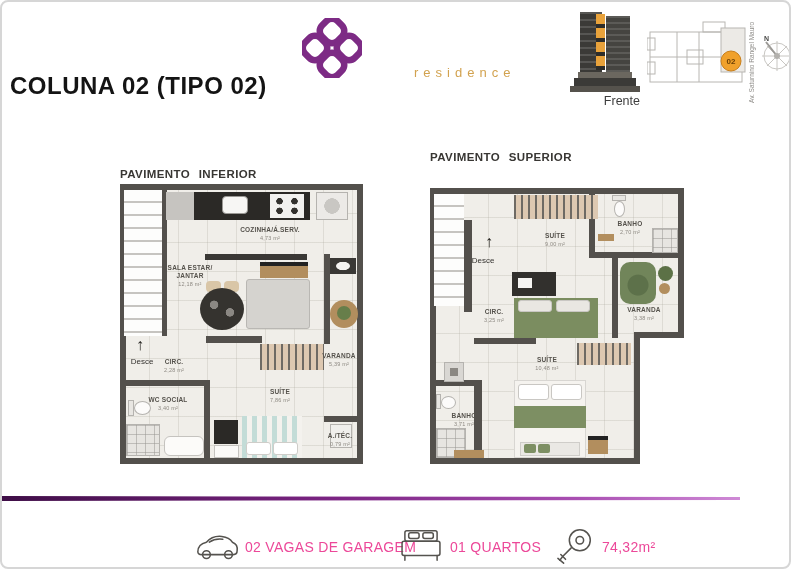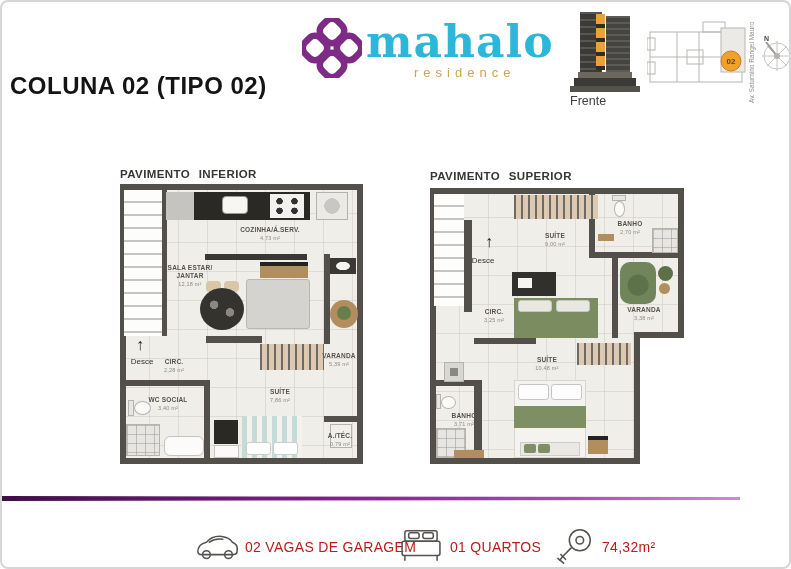--- a/index.html
+++ b/index.html
@@ -16,21 +16,21 @@
            color:#d2a24f;}
   .col-title{position:absolute;left:8px;top:70px;font-size:24px;font-weight:bold;
              letter-spacing:.5px;color:#141414;}
   .col-sub{position:absolute;left:9px;top:101px;font-size:14px;color:#3a3a3a;}
   .badge{position:absolute;left:5px;top:121px;background:#611a69;color:#fff;
          font-size:21px;font-weight:bold;padding:3px 16px 5px 10px;}
 
   
   .building{position:absolute;left:568px;top:10px;width:70px;height:80px;}
   .b-part{position:absolute;}
-  .frente{position:absolute;left:568px;top:92px;width:70px;text-align:left;
+  .frente{position:absolute;left:568px;top:92px;width:70px;text-align:right;
           font-size:12.5px;color:#3d3d3d;}
   .keyplan{position:absolute;left:645px;top:12px;}
   .street{position:absolute;left:746px;top:14px;height:92px;font-size:6.5px;color:#8f8d89;
           writing-mode:vertical-rl;transform:rotate(180deg);text-align:center;}
   .compass{position:absolute;left:757px;top:30px;}
 
   
   .plan-title{position:absolute;font-size:11.5px;font-weight:bold;color:#383633;
               letter-spacing:.4px;word-spacing:5px;}
   .plan{position:absolute;background:#f0eee9;
@@ -47,39 +47,38 @@
   .rl{position:absolute;text-align:center;color:#55524c;font-weight:bold;
       font-size:6.5px;line-height:1.2;letter-spacing:.2px;}
   .rl .ar{font-weight:normal;font-size:5.5px;color:#8d8982;margin-top:1px;}
   .stair-arrow{position:absolute;font-size:16px;font-weight:bold;color:#262421;line-height:1;}
   .stair-label{position:absolute;text-align:center;font-size:8px;color:#33312e;}
 
   
   .divider{position:absolute;left:0;top:494px;width:738px;height:5px;
            background:linear-gradient(90deg,#3f0e47,#7b2483 45%,#a94fb2 78%,#cf8ad6 100%);
            clip-path:polygon(0 0,100% 22%,100% 78%,0 100%);}
-  .foot-label{position:absolute;font-size:14px;color:#b91c1c;letter-spacing:.3px;}
+  .foot-label{position:absolute;font-size:14px;color:#ec4899;letter-spacing:.3px;}
   svg{display:block;}
 </style>
 </head>
 <body>
 
 <div class="page">
 
   <div class="logo-icon">
     <svg width="60" height="60" viewBox="0 0 60 60">
       <g fill="none" stroke="#7d2b85" stroke-width="6.5">
         <rect x="19" y="2" width="22" height="22" rx="8" transform="rotate(45 30 13)"></rect>
         <rect x="36" y="19" width="22" height="22" rx="8" transform="rotate(45 47 30)"></rect>
         <rect x="19" y="36" width="22" height="22" rx="8" transform="rotate(45 30 47)"></rect>
         <rect x="2" y="19" width="22" height="22" rx="8" transform="rotate(45 13 30)"></rect>
       </g>
     </svg>
   </div>
-  <div class="wordmark">mahalo</div>
   <div class="tagline">residence</div>
 
   <div class="col-title">COLUNA 02 (TIPO 02)</div>
 
   <div class="building">
     <div class="b-part" style="left:10px;top:0;width:22px;height:60px;background:#3b3a37;
          background-image:repeating-linear-gradient(180deg,rgba(255,255,255,.14) 0 2px,transparent 2px 7px);"></div>
     <div class="b-part" style="left:26px;top:2px;width:9px;height:56px;
          background:repeating-linear-gradient(180deg,#e8a23b 0 10px,#2e2d2a 10px 14px);"></div>
     <div class="b-part" style="left:36px;top:4px;width:24px;height:56px;background:#454440;
@@ -205,21 +204,21 @@
     <div class="rl" style="left:198px;top:168px;width:42px;">
       <div>VARANDA</div>
       <div class="ar">5,39 m²</div>
       </div>
     <div class="rl" style="left:200px;top:248px;width:40px;">
       <div>A./TÉC.</div>
       <div class="ar">0,79 m²</div>
       </div>
   </div>
 
-  <div class="plan-title" style="left:428px;top:168px;">PAVIMENTO SUPERIOR</div>
+  <div class="plan-title" style="left:428px;top:149px;">PAVIMENTO SUPERIOR</div>
   <div class="plan" style="left:428px;top:186px;width:254px;height:276px;">
 
     <div class="abs" style="left:210px;top:150px;width:44px;height:126px;background:#fff;"></div>
 
     <div class="w" style="left:0;top:0;width:254px;height:6px;"></div>
     <div class="w" style="left:0;top:0;width:6px;height:276px;"></div>
     <div class="w" style="left:248px;top:0;width:6px;height:150px;"></div>
     <div class="w" style="left:0;top:270px;width:210px;height:6px;"></div>
     <div class="w" style="left:204px;top:144px;width:50px;height:6px;"></div>
     <div class="w" style="left:204px;top:150px;width:6px;height:126px;"></div>

